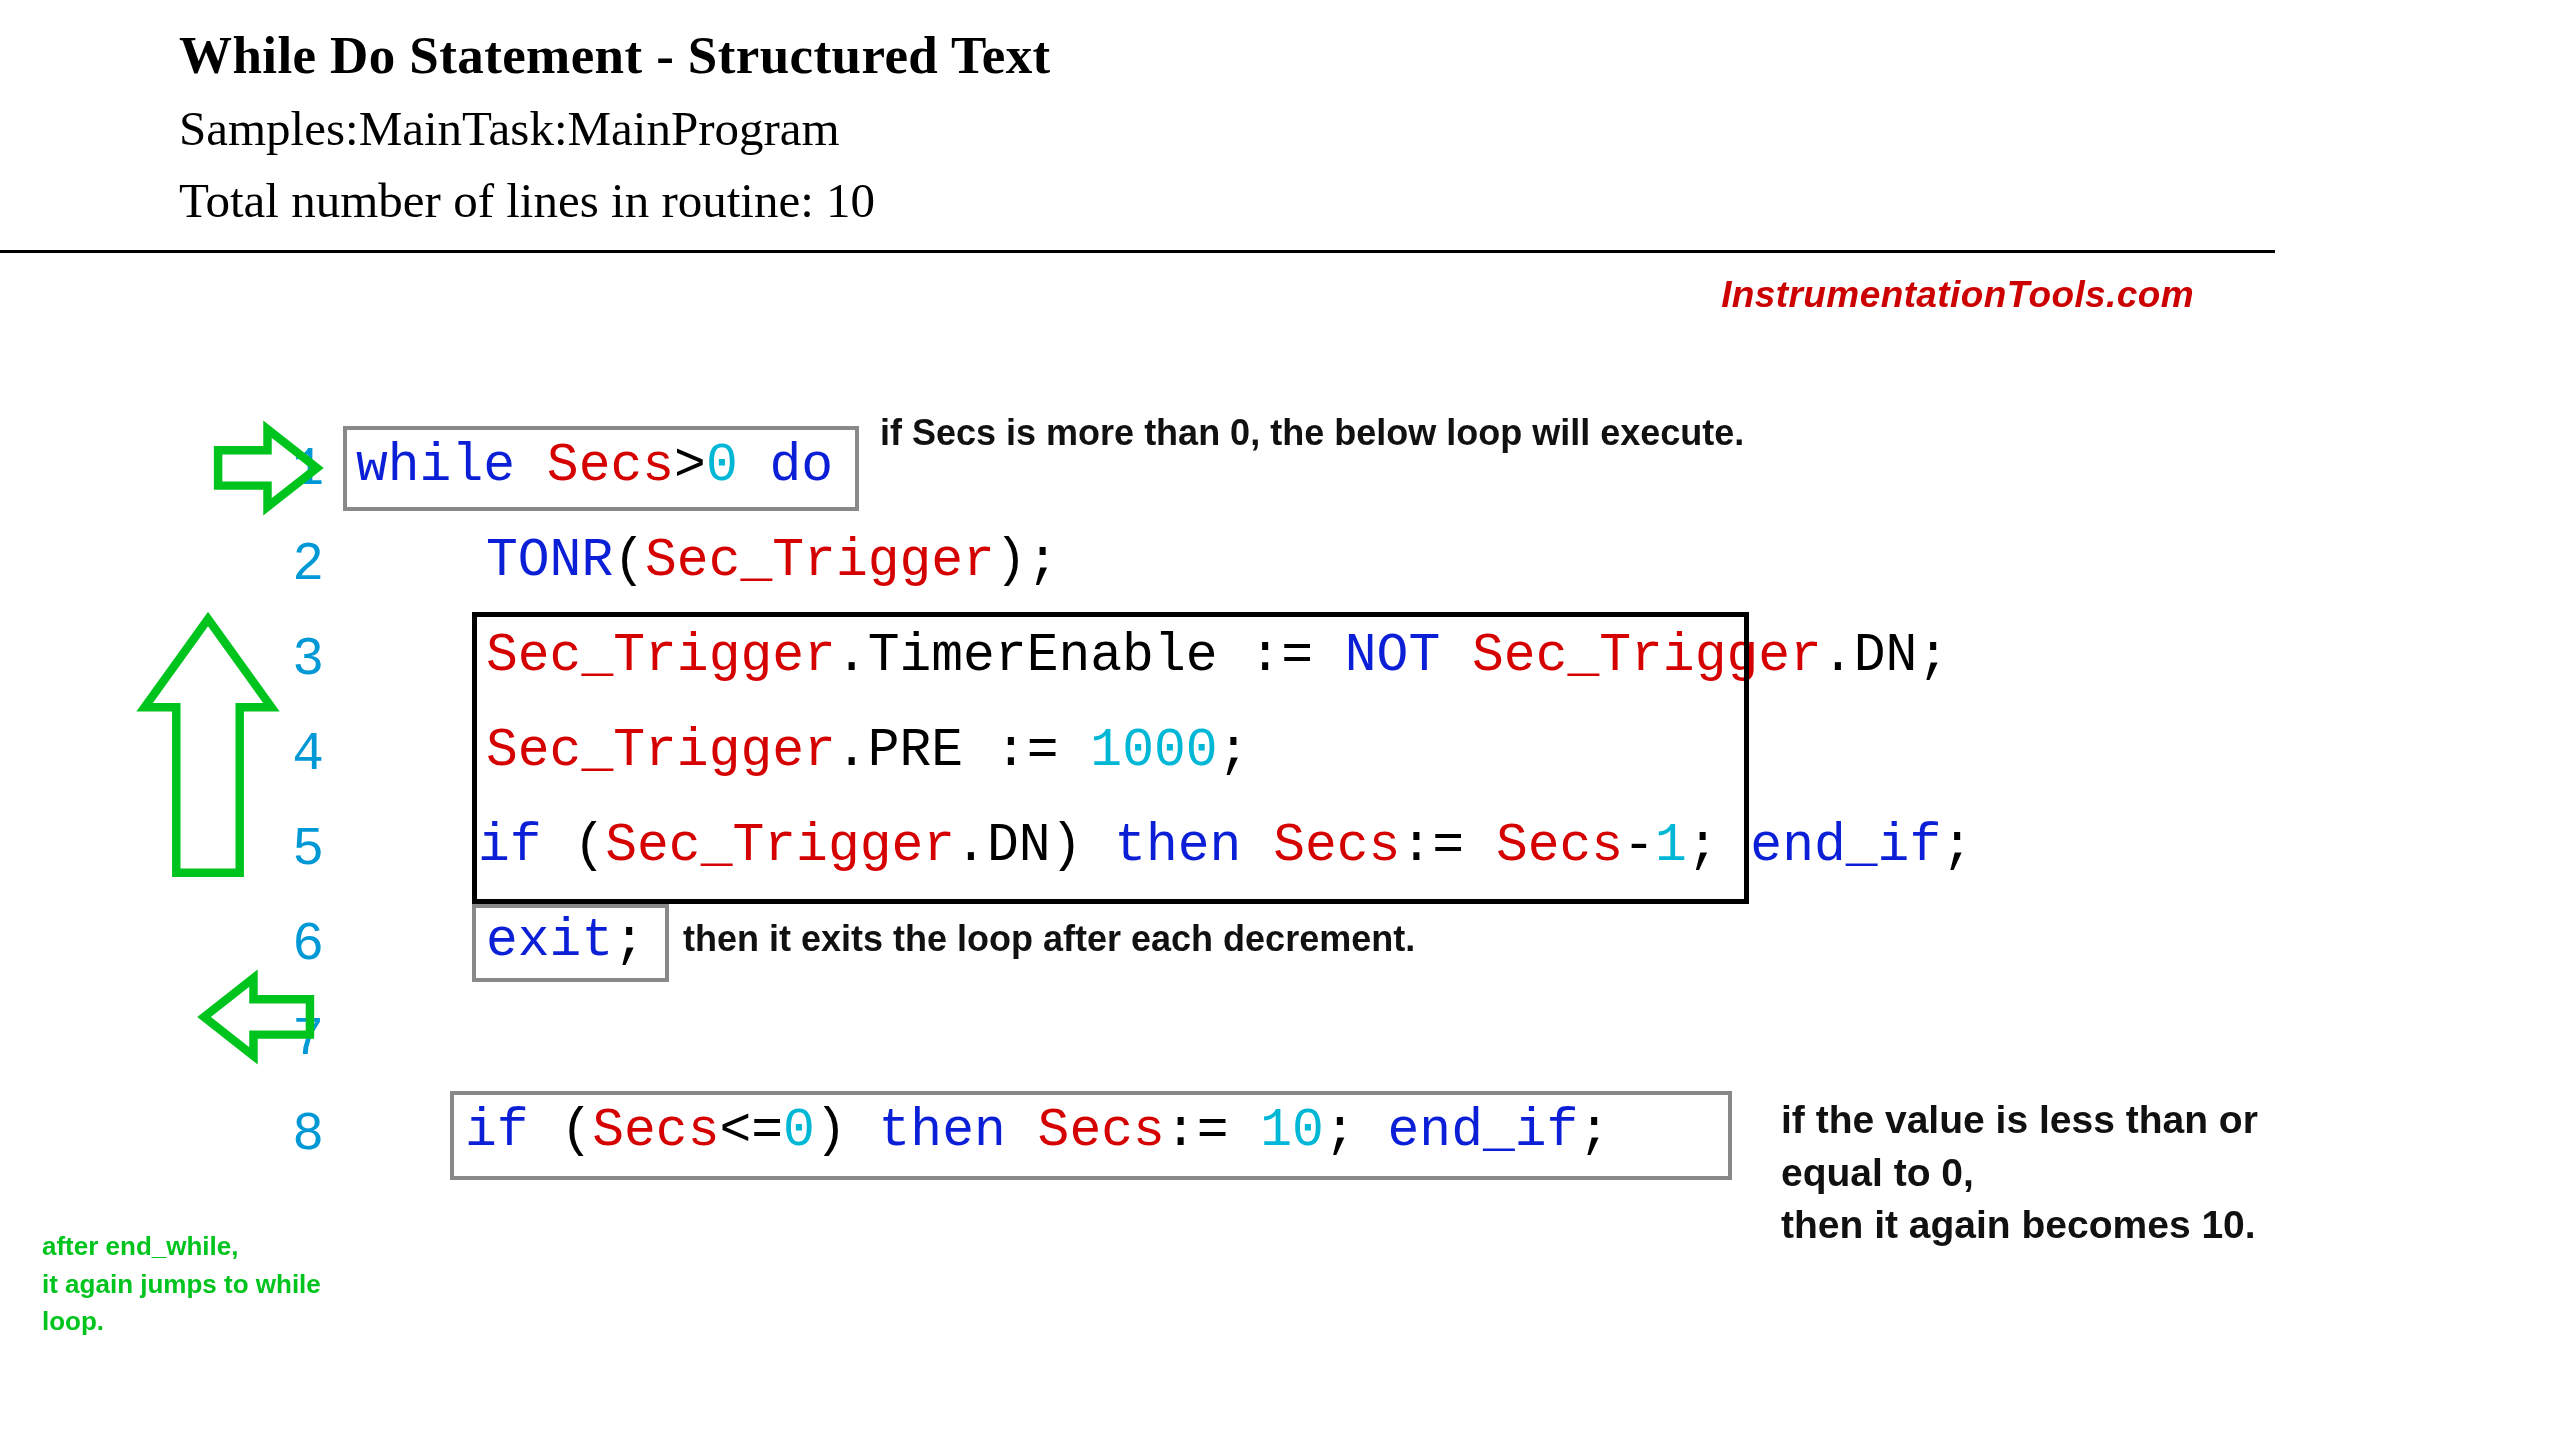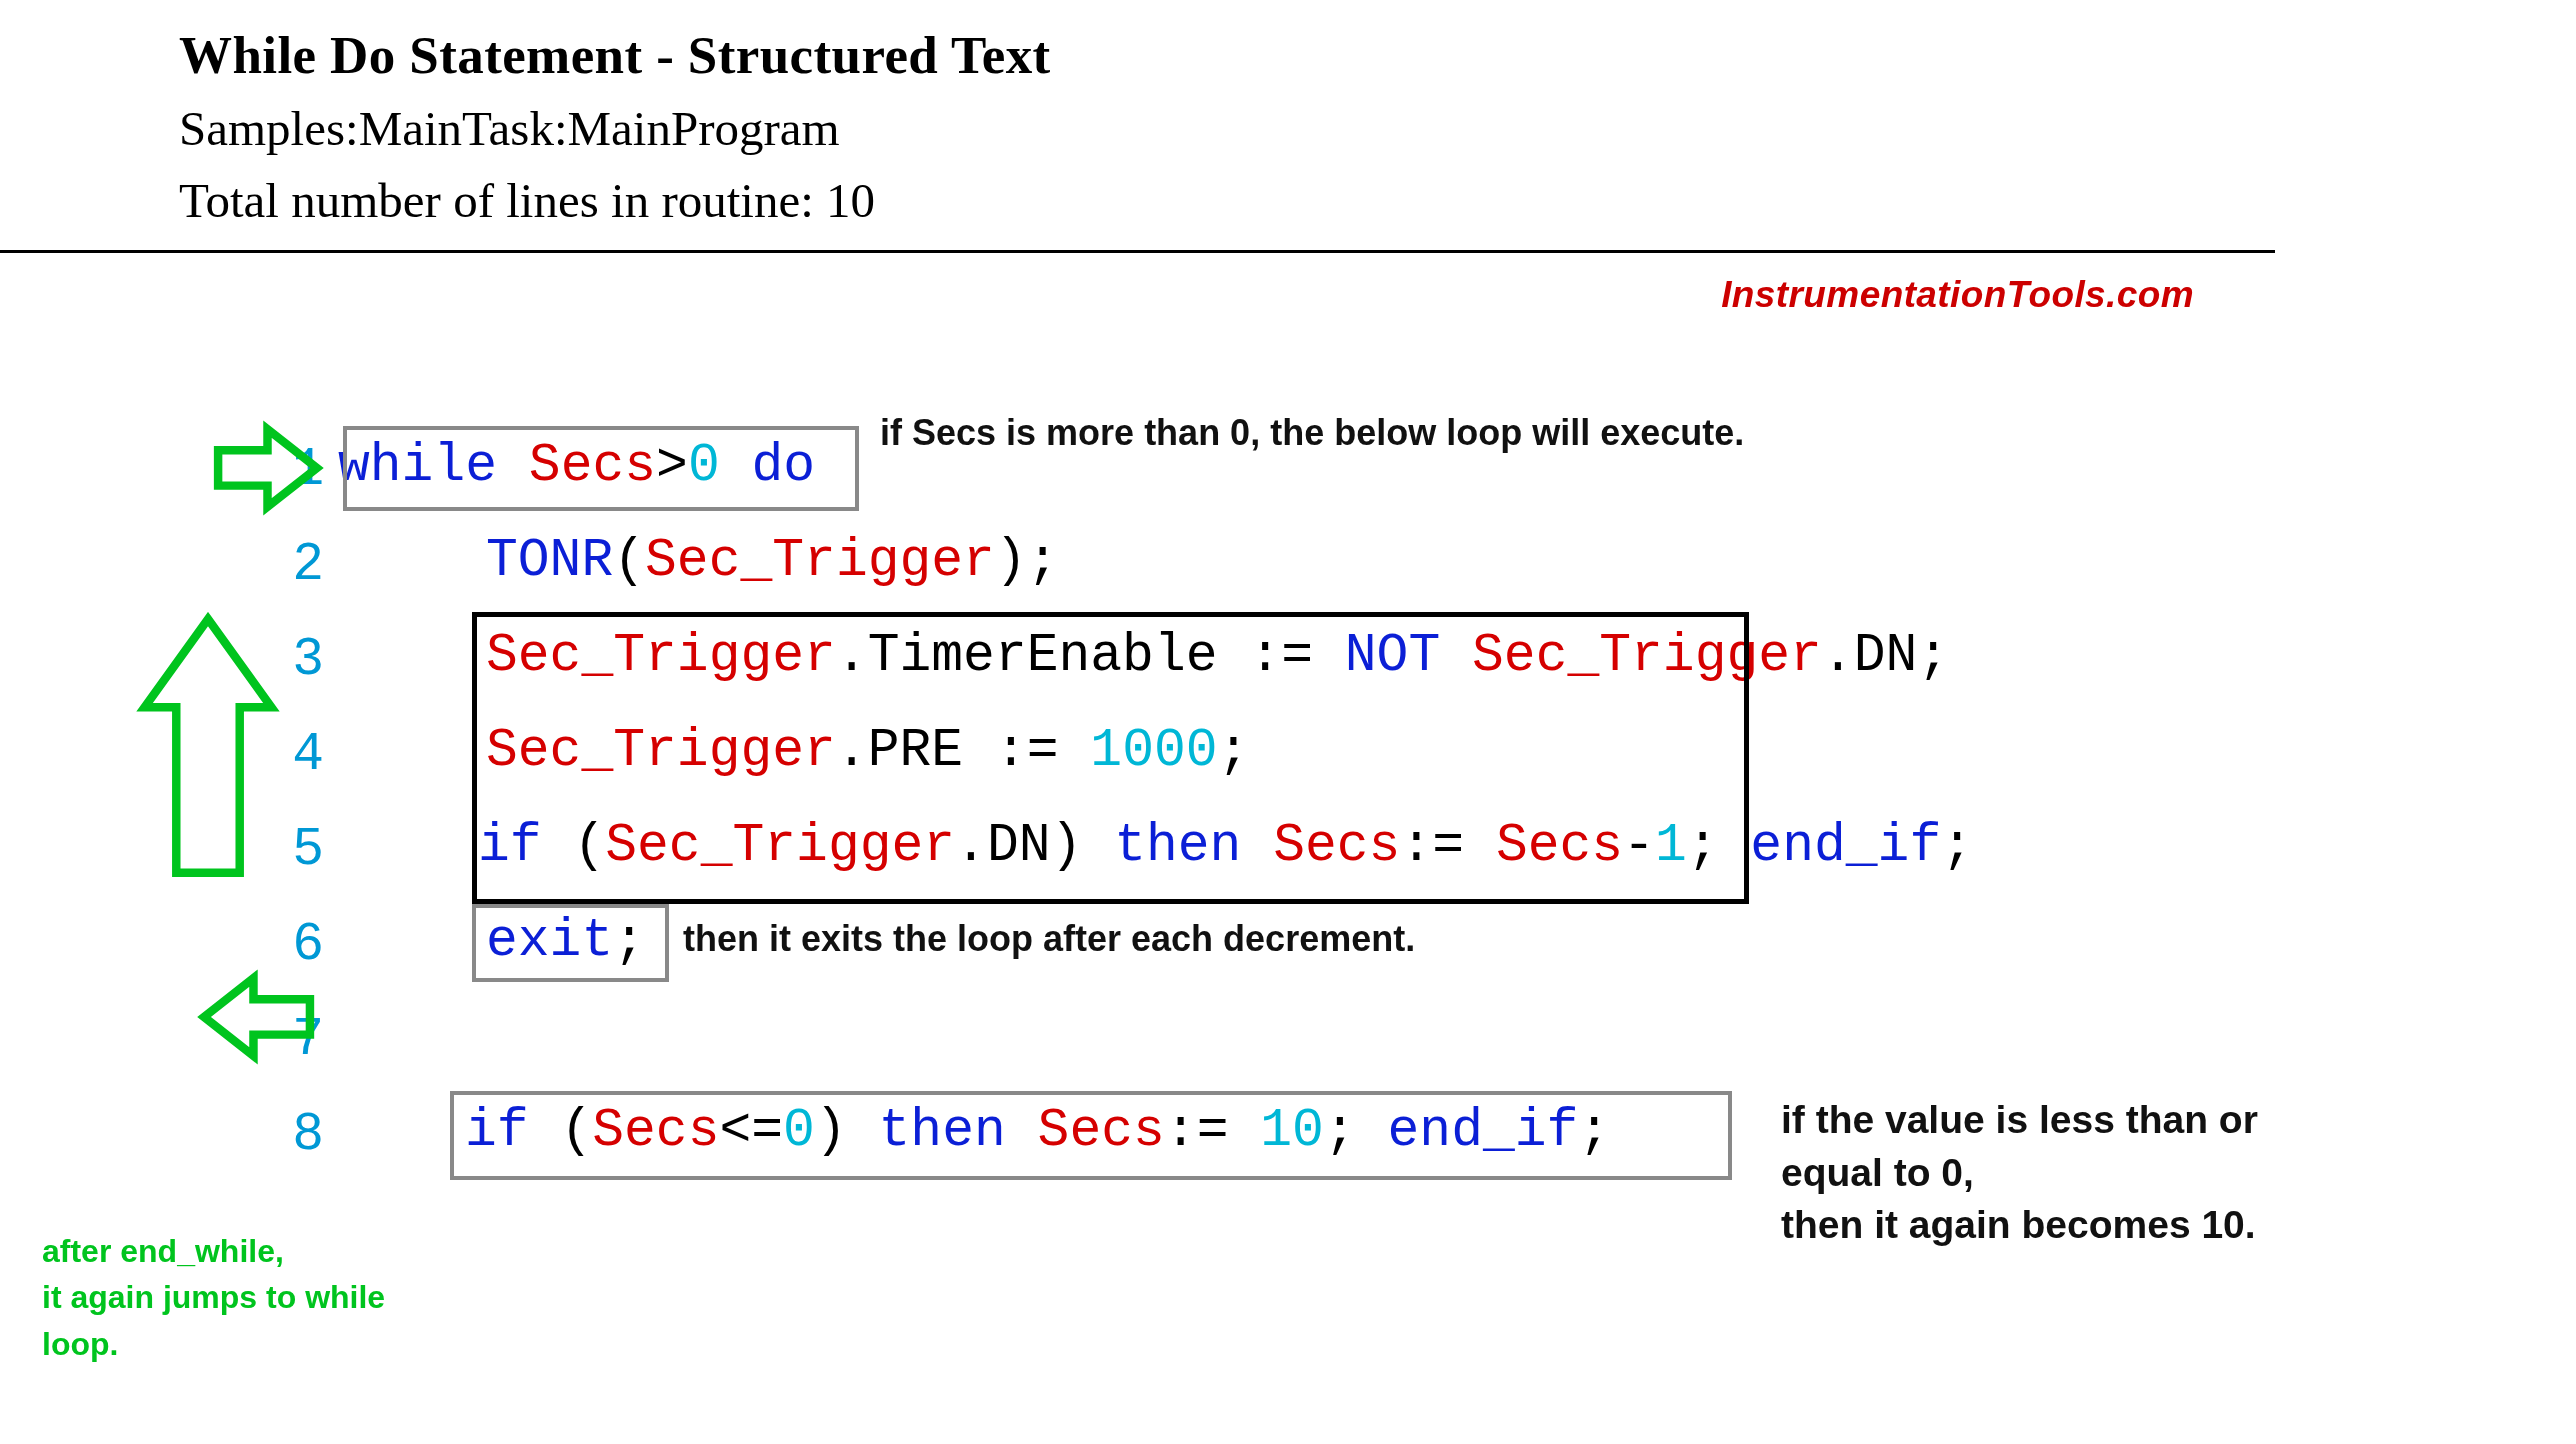--- a/index.html
+++ b/index.html
@@ -71,21 +71,21 @@
     top:10.6px;
     width:42px;
     text-align:right;
     font-family: Consolas, "Courier New", monospace;
     font-size:53px;
     color:var(--linenum);
     font-weight:400;
   }
   .code {
     position:absolute;
-    left:56px;
+    left:74px;
     top:7px;
     font-family: Consolas, "Courier New", monospace;
     font-size:53px;
     letter-spacing:0px;
   }
   .kw { color:var(--kw-blue); }
   .id { color:var(--id-red); }
   .num { color:var(--num-cyan); }
   .op { color:#000; }
   .annot {
@@ -99,21 +99,21 @@
     font-family: Arial, Helvetica, sans-serif;
     font-size:39px;
     color:var(--annot);
     font-weight:bold;
     line-height:1.35;
   }
   .green-note {
     position:absolute;
     font-family: Arial, Helvetica, sans-serif;
     color:var(--green);
-    font-size:32px;
+    font-size:26px;
     font-weight:bold;
     line-height:1.45;
   }
   .box {
     position:absolute;
     background:transparent;
     pointer-events:none;
   }
   .box-gray { border:4.2px solid var(--box1); }
   .box-black { border:5.6px solid var(--box2); }

